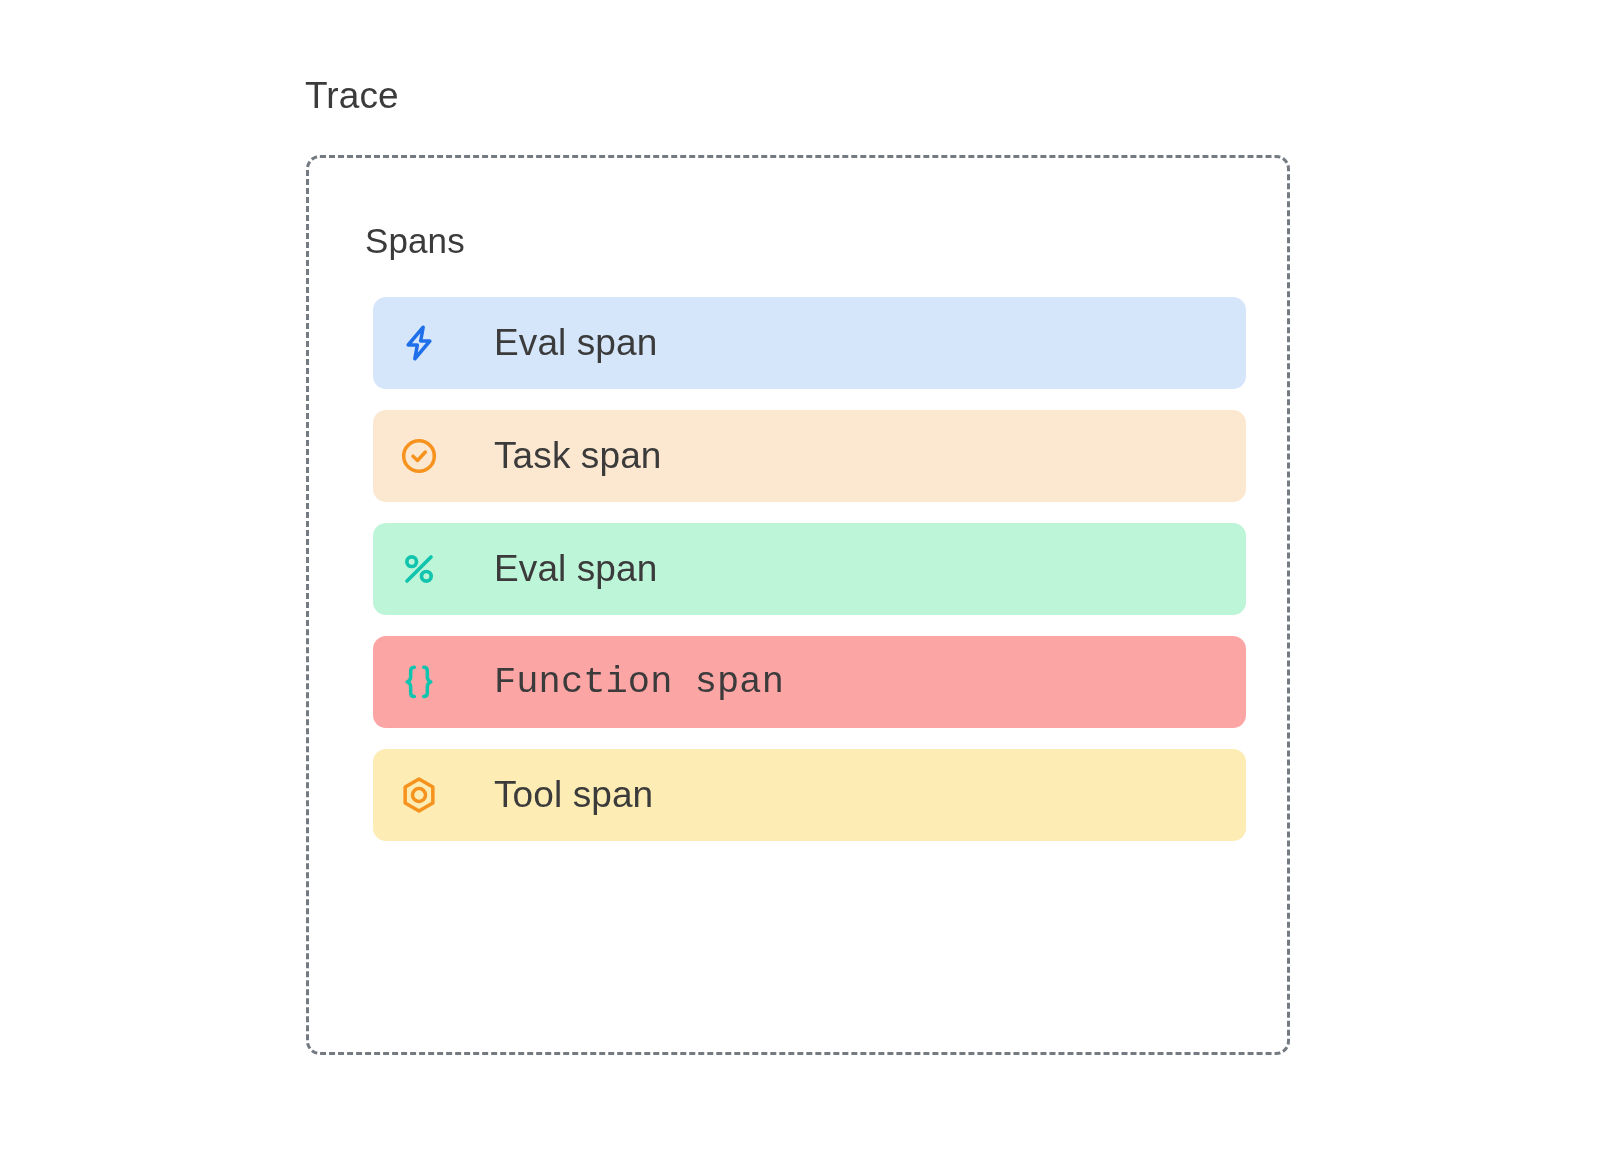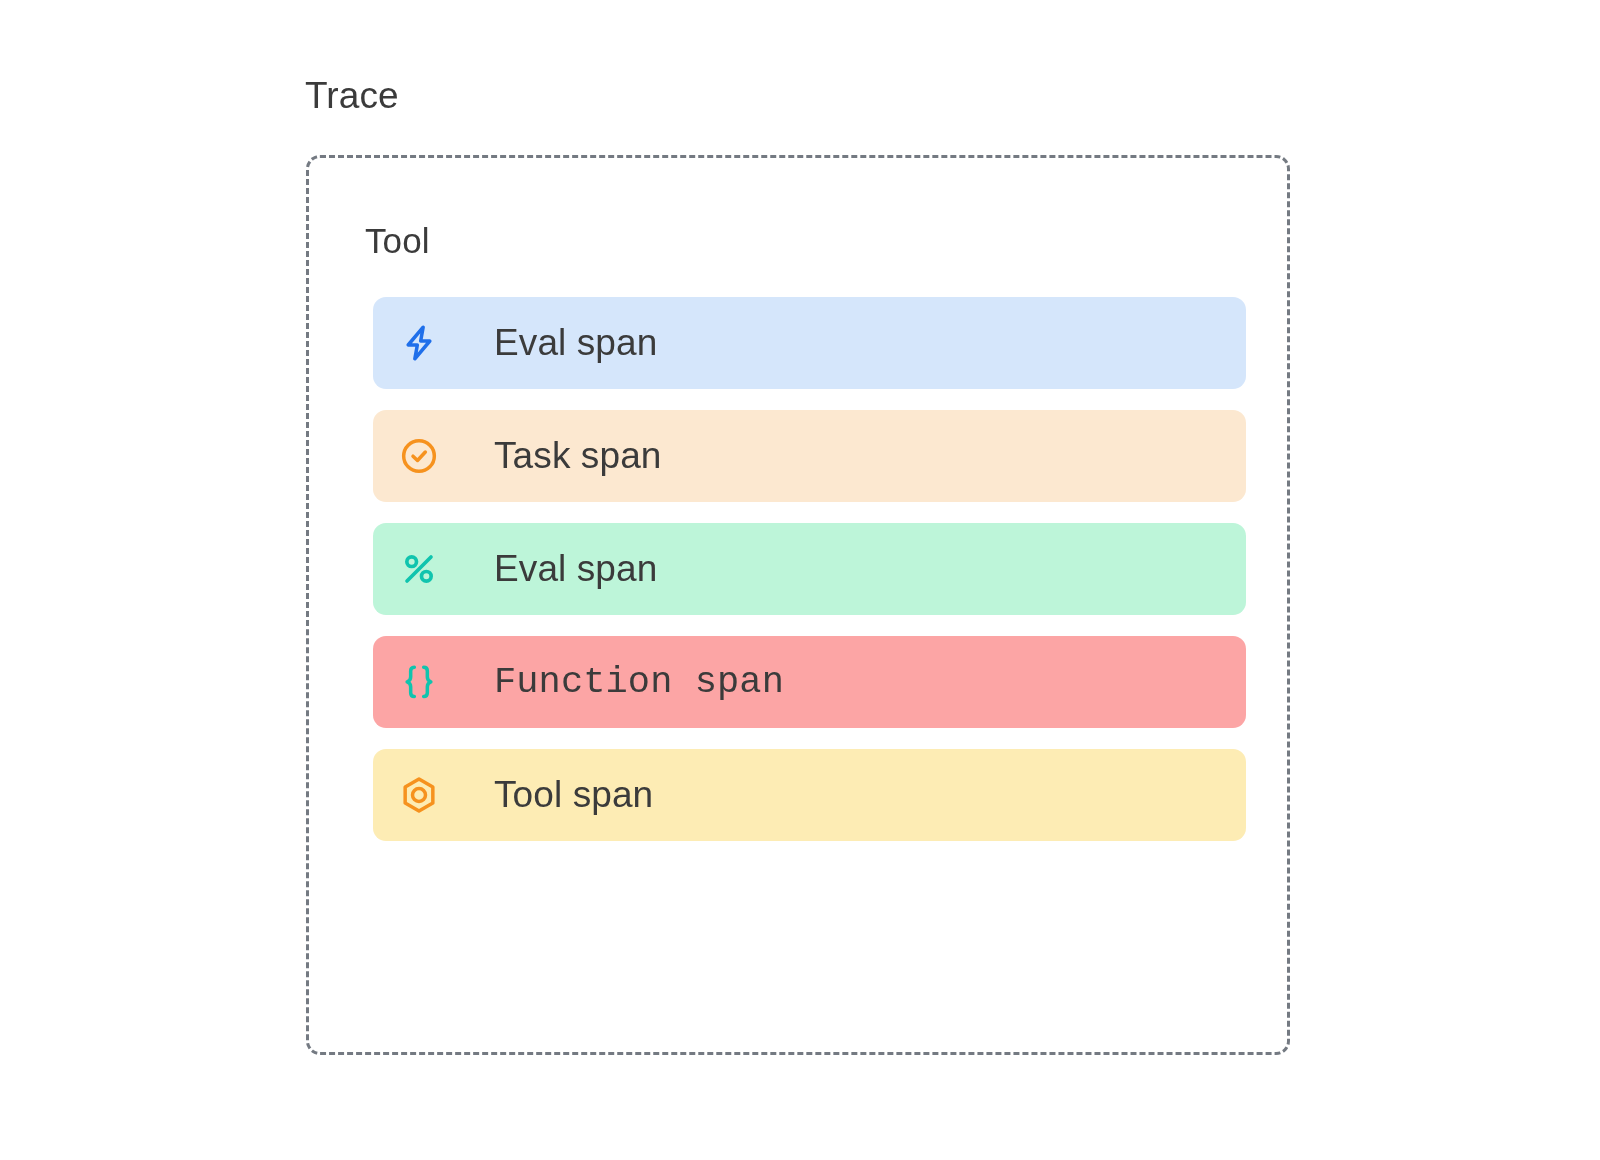--- a/index.html
+++ b/index.html
@@ -102,21 +102,21 @@
 </style>
 </head>
 <body style="background: rgb(255, 255, 255);">
 
 <div class="canvas">
 
   <div class="trace-label" style="color: rgb(59, 59, 59);">Trace</div>
 
   <div class="trace-box" style="border-color: rgb(116, 122, 130);">
 
-    <div class="spans-heading" style="color: rgb(59, 59, 59);">Tool</div>
+    <div class="spans-heading" style="color: rgb(59, 59, 59);">Spans</div>
 
     <div class="spans-list">
 
       <div class="span-row" style="background: rgb(213, 230, 251);">
         <span class="span-icon" style="color: rgb(31, 111, 234);">
           <svg viewBox="0 0 24 24" fill="none" stroke="currentColor" stroke-width="2.1" stroke-linecap="round" stroke-linejoin="round">
             <path d="M14.5 2.5 L5.5 13.2 L11 13.2 L9.5 21.5 L18.5 10.8 L13 10.8 Z"></path>
           </svg>
         </span>
         <span class="span-label" style="color: rgb(59, 59, 59);">Eval span</span>

